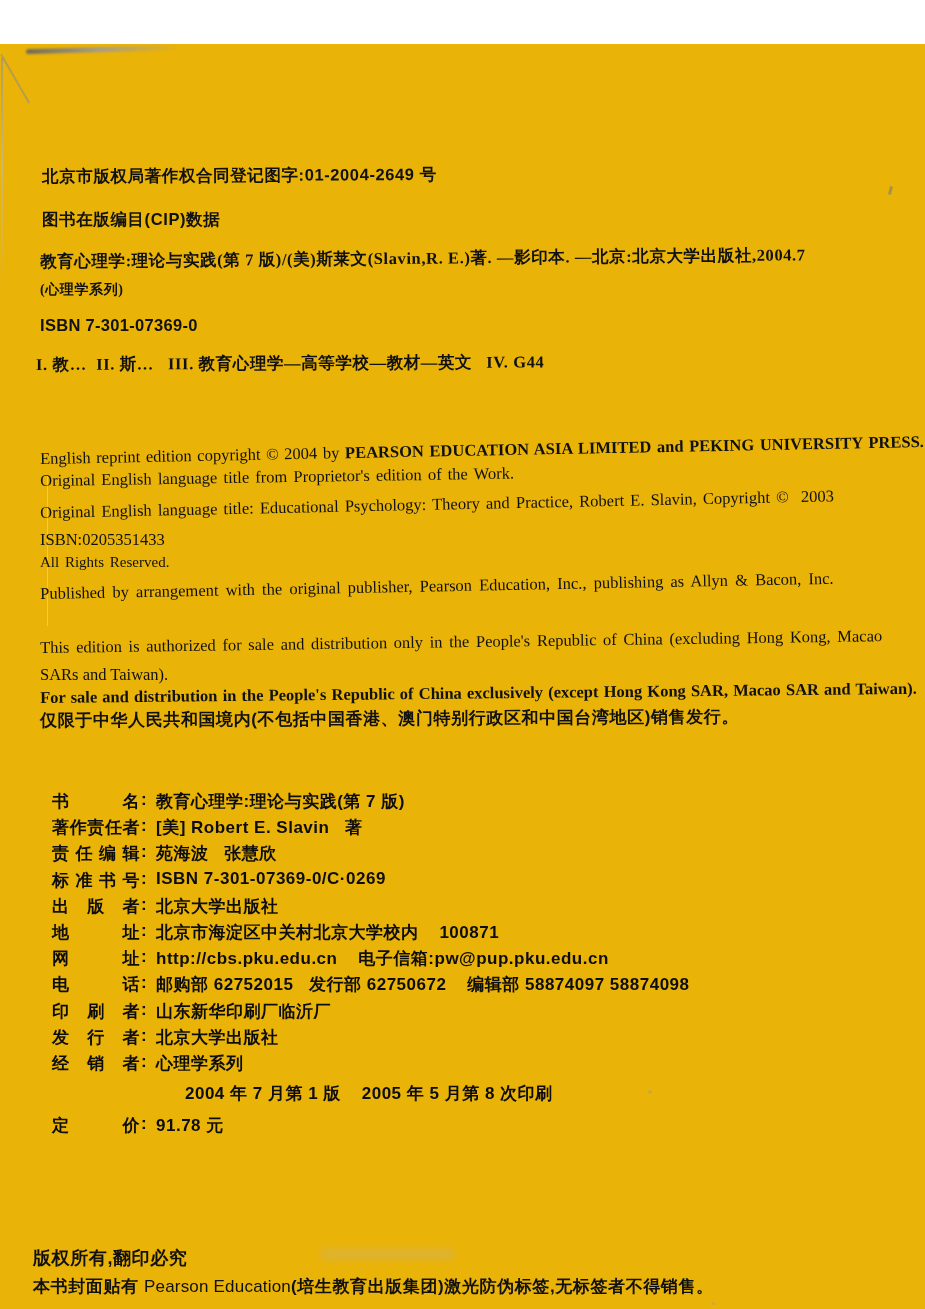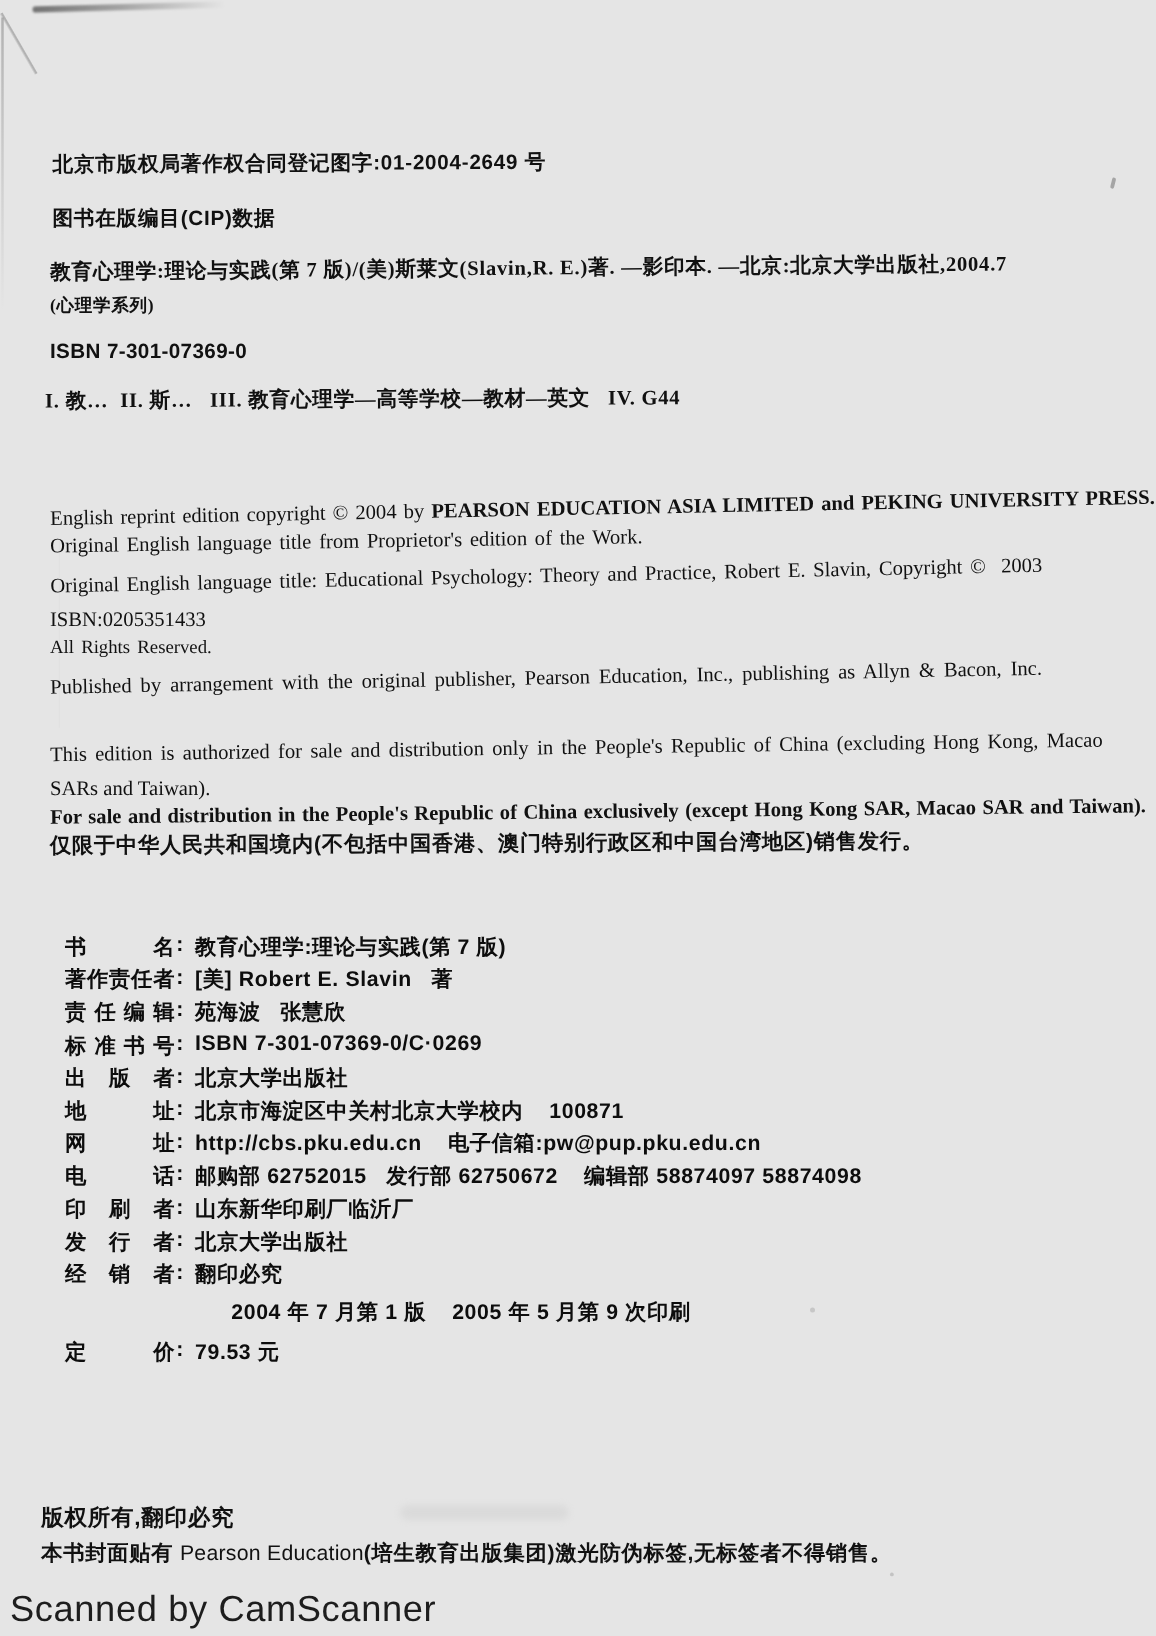--- a/index.html
+++ b/index.html
@@ -1,17 +1,17 @@
 <!DOCTYPE html>
 <html><head>
 <meta charset="utf-8">
 <style>
   html,body{margin:0;padding:0;background:#ffffff;}
   body{width:925px;height:1309px;position:relative;font-family:"Liberation Serif",serif;color:#111;}
-  .page{position:absolute;inset:0;background:#e5e5e5;overflow:hidden;}
+  .page{position:absolute;inset:0;background:#eab308;overflow:hidden;margin-top:44px;}
 
   .ln{position:absolute;white-space:pre;line-height:1.25;}
   .cjk-b{font-family:"Liberation Sans","DejaVu Sans",sans-serif;font-weight:700;letter-spacing:0.6px;}
   .cjk-m{font-family:"Liberation Serif","DejaVu Serif",serif;font-weight:600;letter-spacing:0.6px;}
   .ser{font-family:"Liberation Serif","DejaVu Serif",serif;font-weight:500;}
   .ser b,.ser .b{font-weight:700;}
 
   .t-reg{left:42px;top:122px;font-size:16.5px;transform:rotate(-0.3deg);transform-origin:left top;}
   .t-ciph{left:42px;top:165px;font-size:16.5px;}
   .t-desc{left:40px;top:208px;font-size:16.5px;transform:rotate(-0.5deg);transform-origin:left top;}
@@ -180,34 +180,34 @@
         <span class="colo-colon">:</span>
         <span class="colo-value">北京大学出版社</span>
       </div>
       <div class="colo-row">
         <span class="colo-label">
           <span>经</span>
           <span>销</span>
           <span>者</span>
         </span>
         <span class="colo-colon">:</span>
-        <span class="colo-value">翻印必究</span>
+        <span class="colo-value">心理学系列</span>
       </div>
       <div class="colo-row no-label">
         <span class="colo-label"></span>
         <span class="colo-colon"></span>
-        <span class="colo-value">2004 年 7 月第 1 版    2005 年 5 月第 9 次印刷</span>
+        <span class="colo-value">2004 年 7 月第 1 版    2005 年 5 月第 8 次印刷</span>
       </div>
       <div class="colo-row">
         <span class="colo-label">
           <span>定</span>
           <span>价</span>
         </span>
         <span class="colo-colon">:</span>
-        <span class="colo-value">79.53 元</span>
+        <span class="colo-value">91.78 元</span>
       </div>
     </div>
 
   <div class="ln cjk-b f-notice">版权所有,翻印必究</div>
   <div class="ln f-anti"><span class="cn">本书封面贴有 </span><span class="en">Pearson Education</span><span class="cn">(培生教育出版集团)激光防伪标签,无标签者不得销售。</span></div>
   <div class="ln f-water">Scanned by CamScanner</div>
 
 </div>
 
 </body></html>

